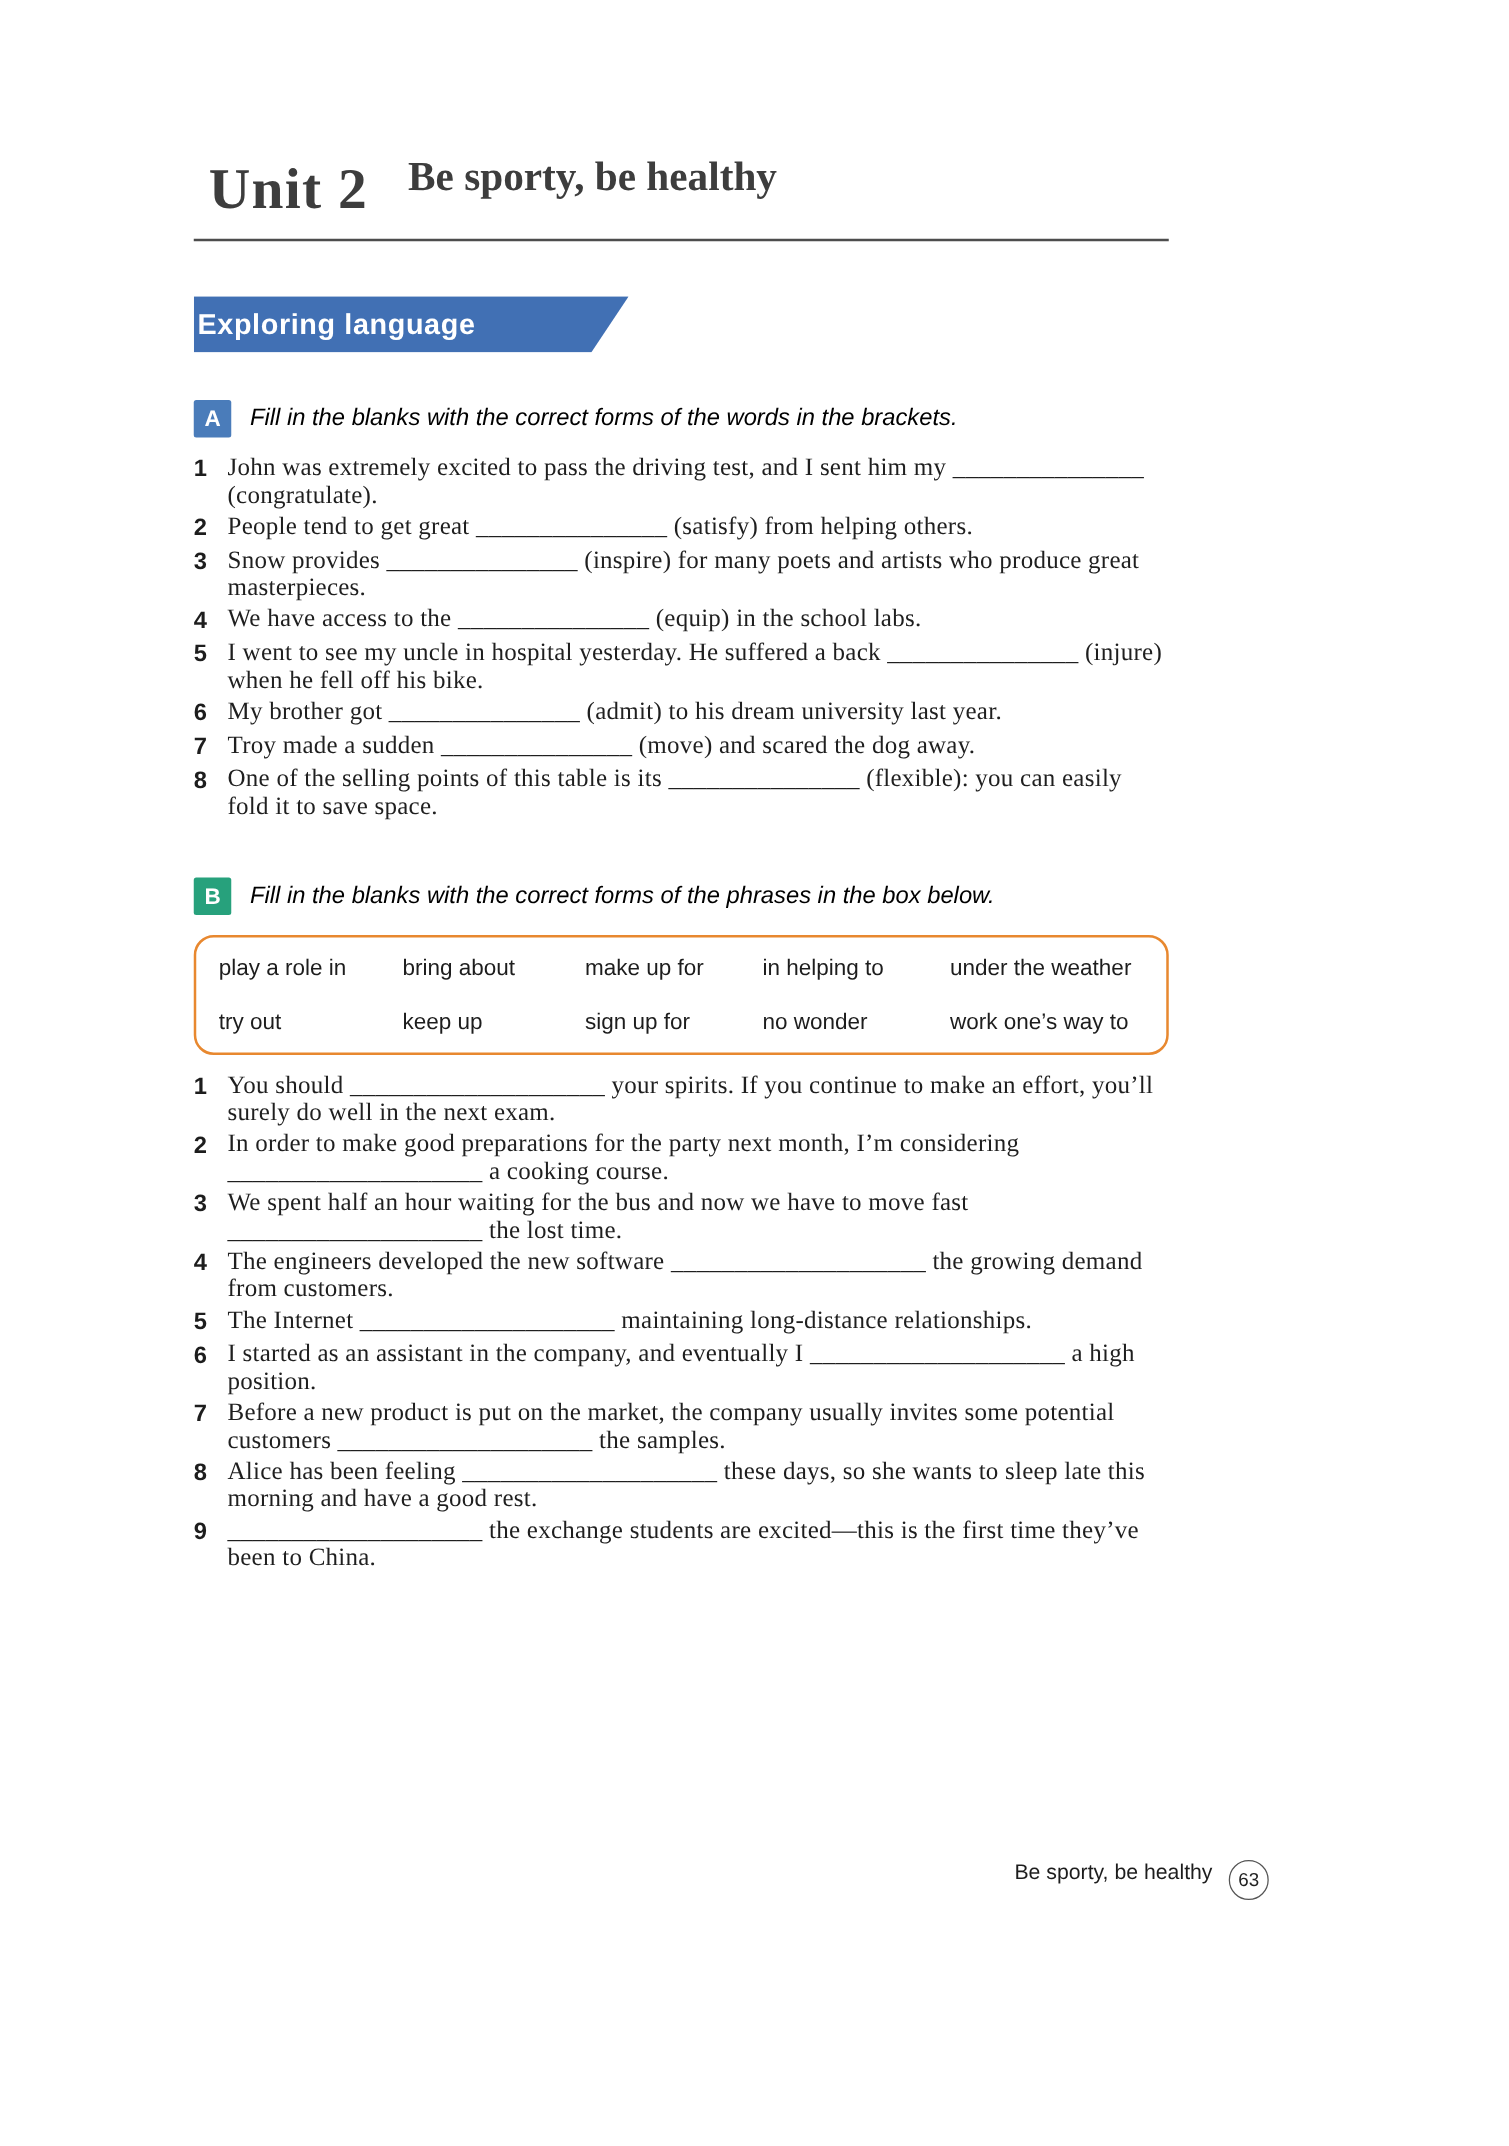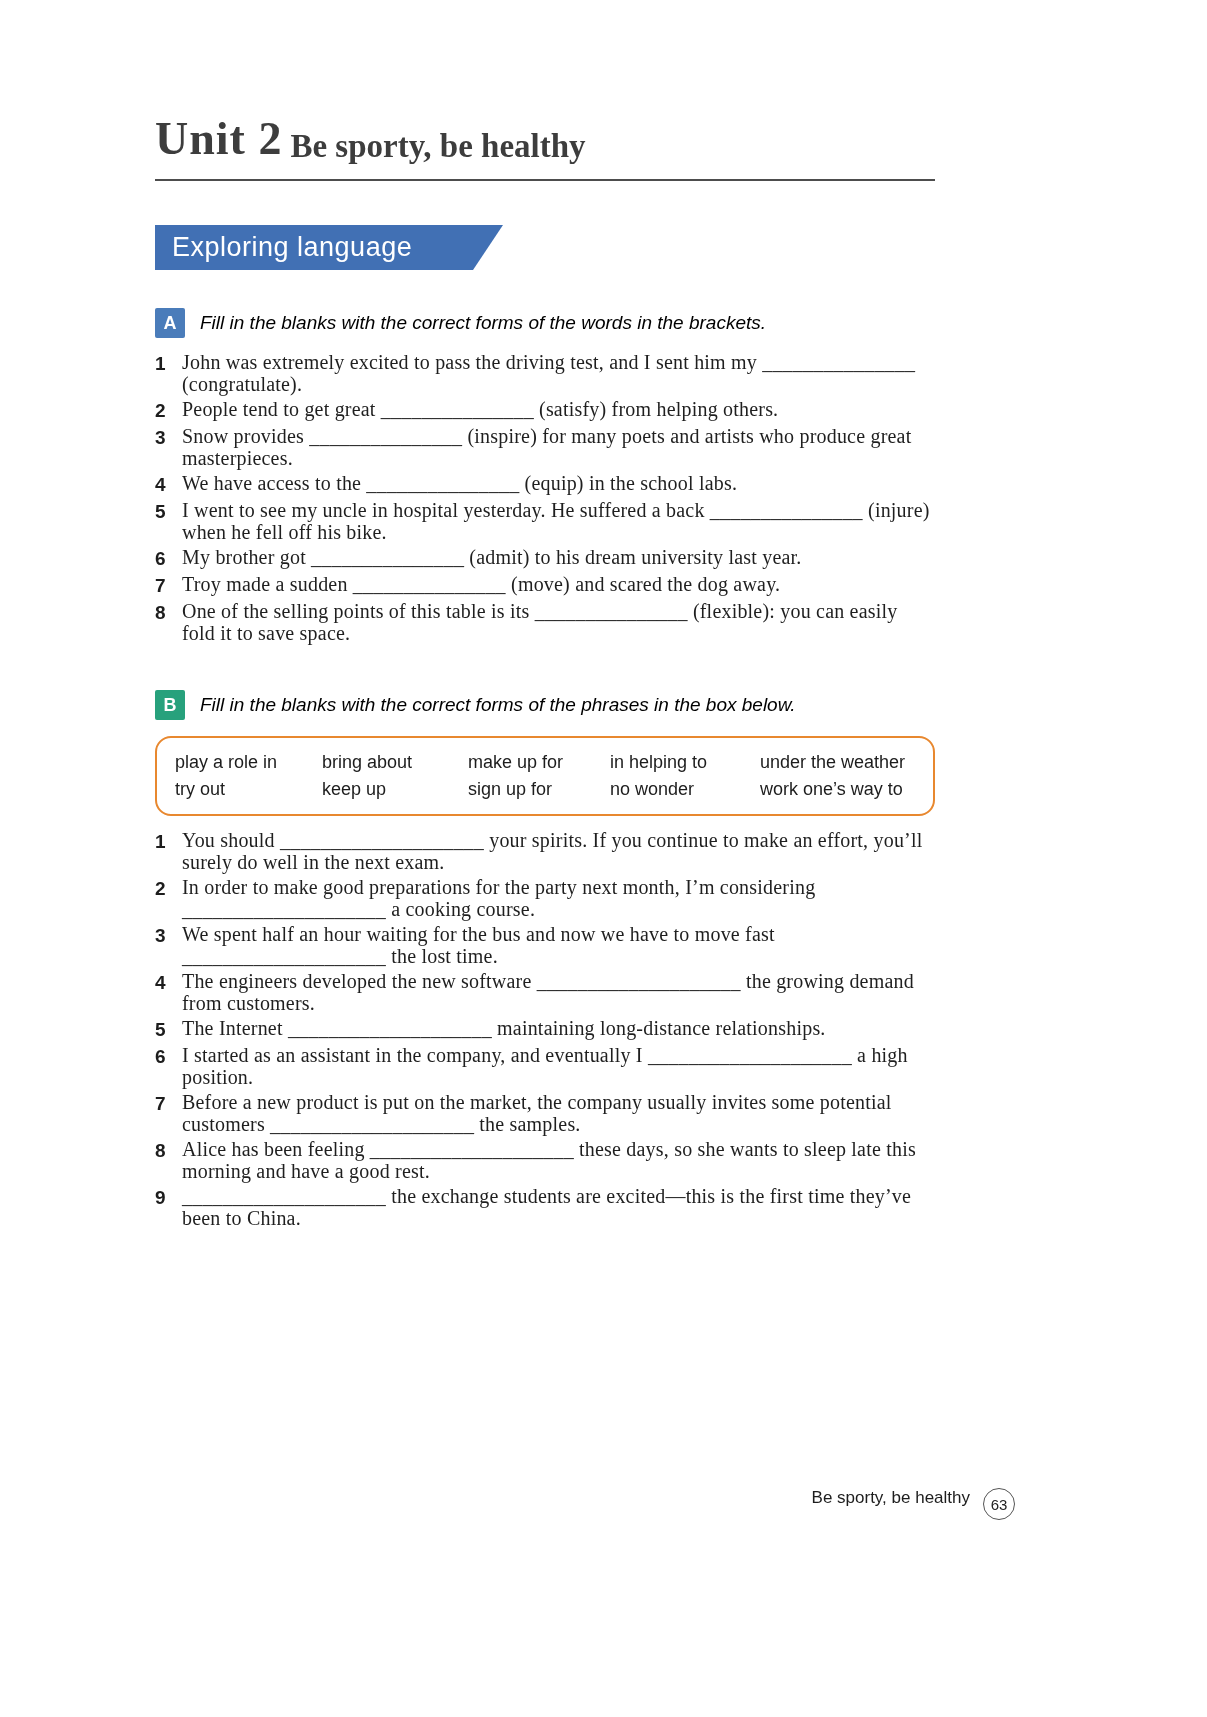--- a/index.html
+++ b/index.html
@@ -13,23 +13,23 @@
     font-family: "Liberation Serif", serif;
     color: #1f1f1f;
   }
   .content {
     padding: 112px 272px 0 155px; 
   }
 
   
   .title-row {
     display: flex;
-    align-items: flex-end;
-    gap: 8px;
-    margin: 0;
+    align-items: flex-start;
+    gap: 32px;
+    margin: 12px;
   }
   .unit-label {
     font-size: 46px;
     font-weight: bold;
     color: #3d3d3d;
     letter-spacing: 1px;
   }
   .unit-title {
     font-size: 33px;
     font-weight: bold;
@@ -46,24 +46,24 @@
     margin-top: 44px;
     width: 348px;
     height: 45px;
     background: #4170b4;
     clip-path: polygon(0 0, 100% 0, calc(100% - 30px) 100%, 0 100%);
     display: flex;
     align-items: center;
   }
   .banner-text {
     font-family: "Liberation Sans", sans-serif;
-    font-size: 27px;
-    font-weight: normal;
+    font-size: 23px;
+    font-weight: bold;
     color: #ffffff;
-    padding-left: 17px;
+    padding-left: 3px;
     letter-spacing: 0.5px;
   }
 
   
   .ex-head {
     display: flex;
     align-items: center;
     gap: 15px;
     margin-top: 38px;
   }
@@ -112,21 +112,21 @@
   }
 
   
   .phrase-box {
     margin-top: 16px;
     border: 2px solid #e8882f;
     border-radius: 16px;
     padding: 11px 10px 11px 18px;
     display: grid;
     grid-template-columns: 147px 146px 142px 150px auto;
-    row-gap: 0;
+    row-gap: 16px;
   }
   .phrase {
     font-family: "Liberation Sans", sans-serif;
     font-size: 18px;
     line-height: 27px;
     color: #1d1d1d;
   }
 
   
   .footer {

